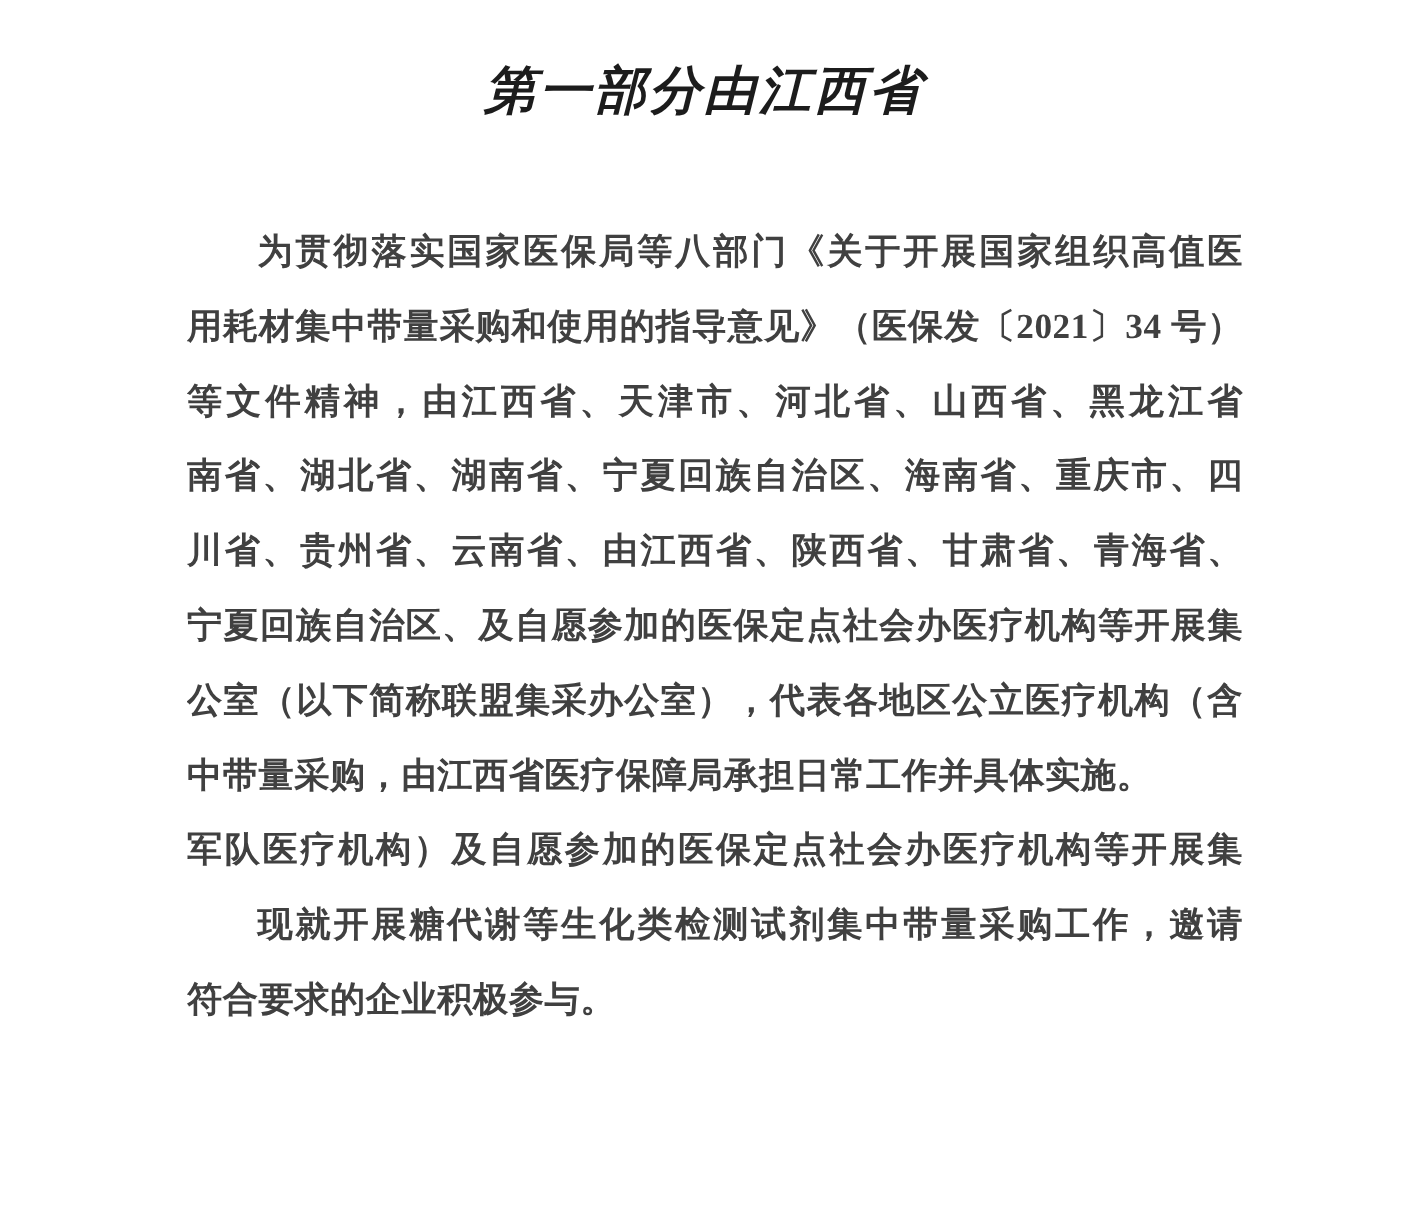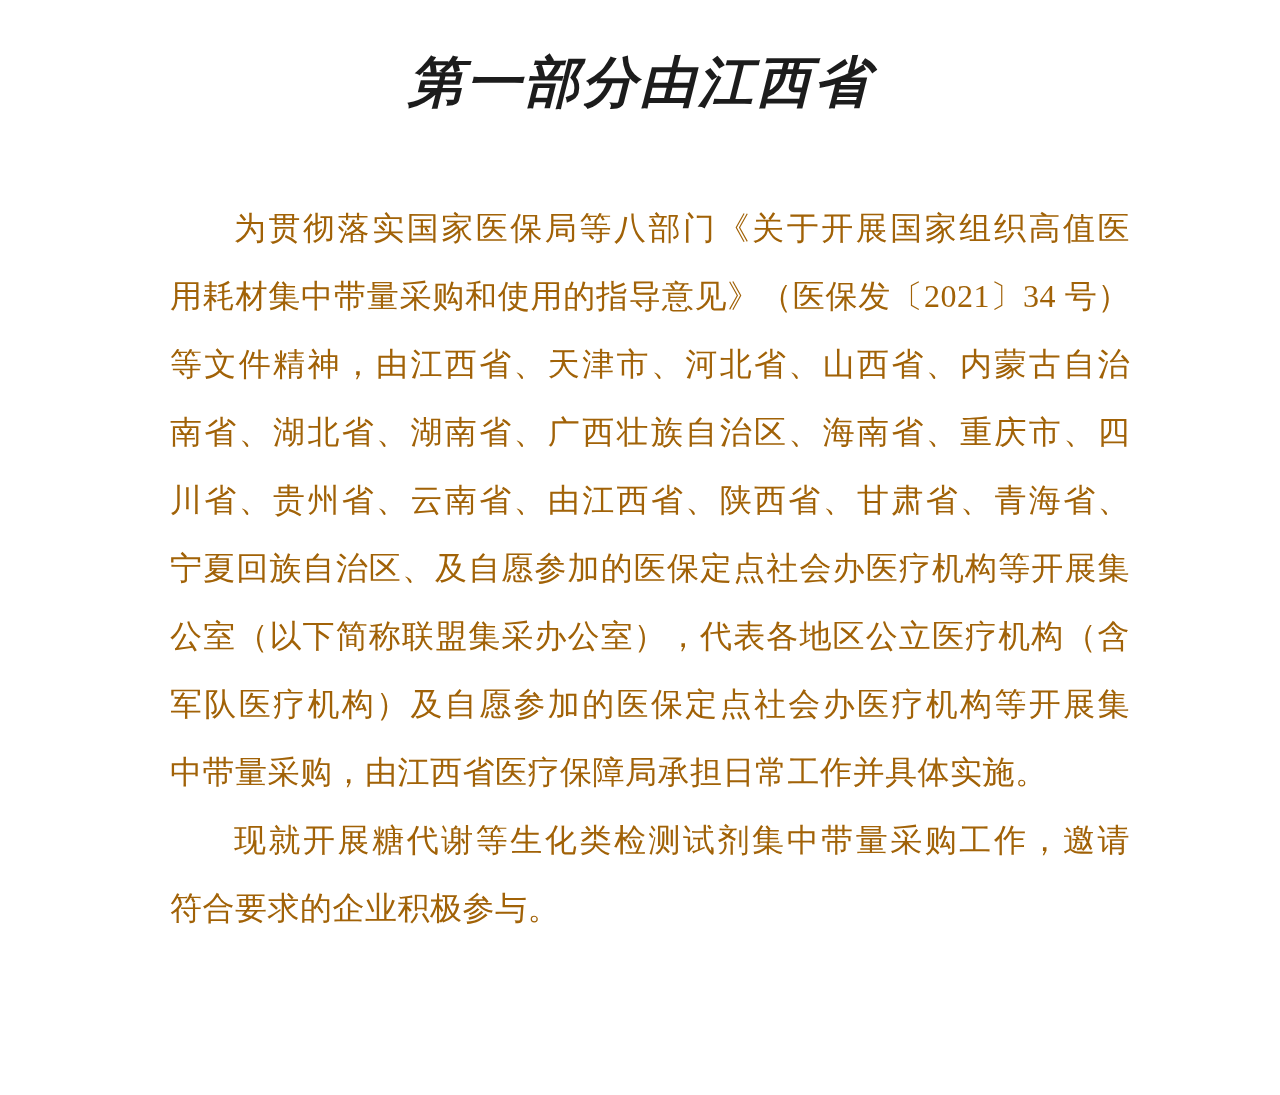--- a/index.html
+++ b/index.html
@@ -18,36 +18,37 @@
   }
   
   .doc-title {
     position: absolute;
     top: 48px;
     left: 0;
     width: 1280px;
     display: flex;
     justify-content: center;
     align-items: baseline;
-    font-size: 55px;
+    font-size: 47px;
     font-weight: bold;
     font-style: italic;
     letter-spacing: 3px;
     line-height: 70px;
     white-space: nowrap;
   }
   
   .doc-body {
     position: absolute;
     top: 194px;
     left: 170px;
     width: 960px;
     font-size: 32px;
     letter-spacing: 0.5px;
-    color: #a16207;
+    color: #404040;
+    font-weight: bold;
   }
   .line {
     height: 68px;
     line-height: 68px;
     text-align: justify;
     text-align-last: justify;
     -moz-text-align-last: justify;
     text-justify: inter-ideograph;
     overflow: hidden;
     white-space: nowrap;
@@ -64,23 +65,23 @@
 <body>
 
 <div class="page">
   <div class="doc-title">
     <span>第一部分</span>
     <span>由江西省</span>
   </div>
   <div class="doc-body">
       <div class="line first">为贯彻落实国家医保局等八部门《关于开展国家组织高值医</div>
       <div class="line">用耗材集中带量采购和使用的指导意见》（医保发〔2021〕34 号）</div>
-      <div class="line">等文件精神，由江西省、天津市、河北省、山西省、内蒙古自治</div>
-      <div class="line">南省、湖北省、湖南省、广西壮族自治区、海南省、重庆市、四</div>
+      <div class="line">等文件精神，由江西省、天津市、河北省、山西省、黑龙江省</div>
+      <div class="line">南省、湖北省、湖南省、宁夏回族自治区、海南省、重庆市、四</div>
       <div class="line">川省、贵州省、云南省、由江西省、陕西省、甘肃省、青海省、</div>
       <div class="line">宁夏回族自治区、及自愿参加的医保定点社会办医疗机构等开展集</div>
       <div class="line">公室（以下简称联盟集采办公室），代表各地区公立医疗机构（含</div>
+      <div class="line last">中带量采购，由江西省医疗保障局承担日常工作并具体实施。</div>
       <div class="line">军队医疗机构）及自愿参加的医保定点社会办医疗机构等开展集</div>
-      <div class="line last">中带量采购，由江西省医疗保障局承担日常工作并具体实施。</div>
       <div class="line first">现就开展糖代谢等生化类检测试剂集中带量采购工作，邀请</div>
       <div class="line last">符合要求的企业积极参与。</div>
     </div>
 </div>
 
 </body></html>

